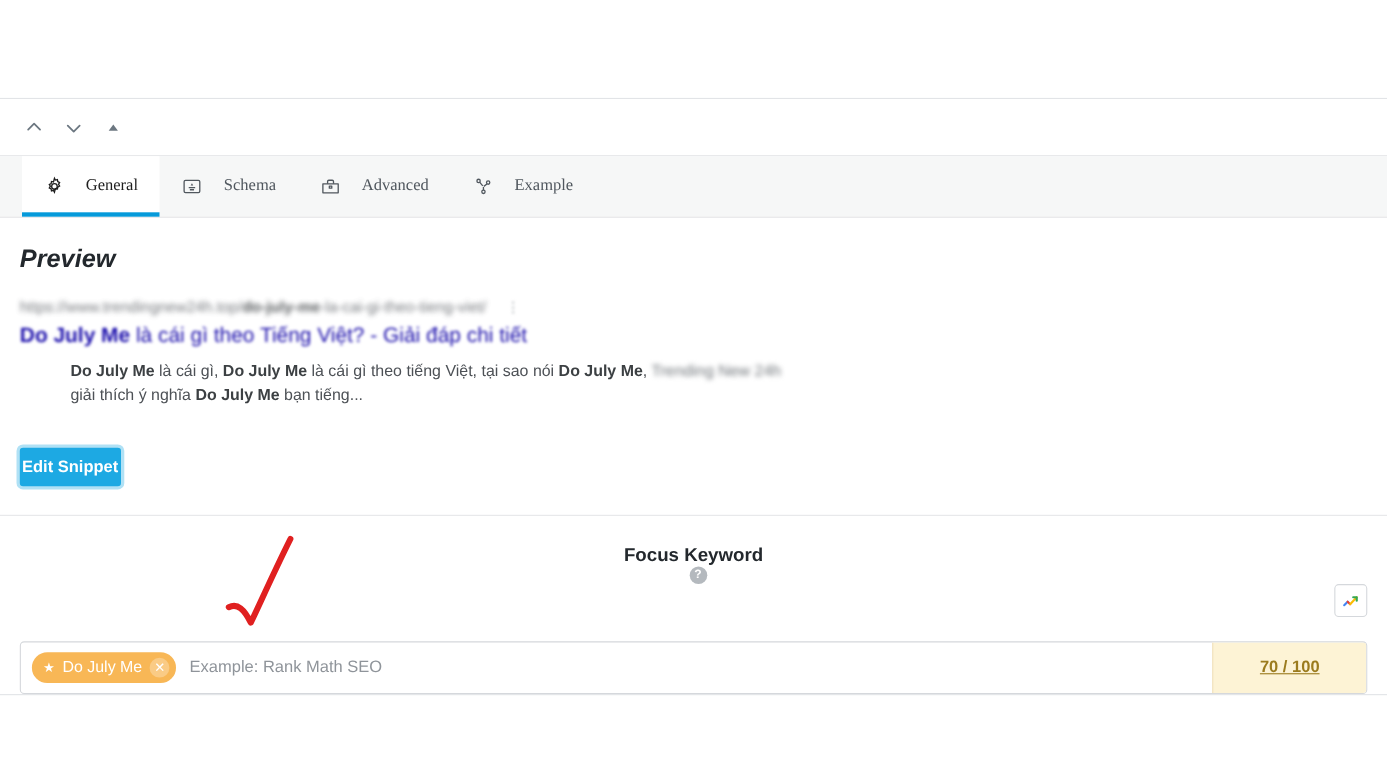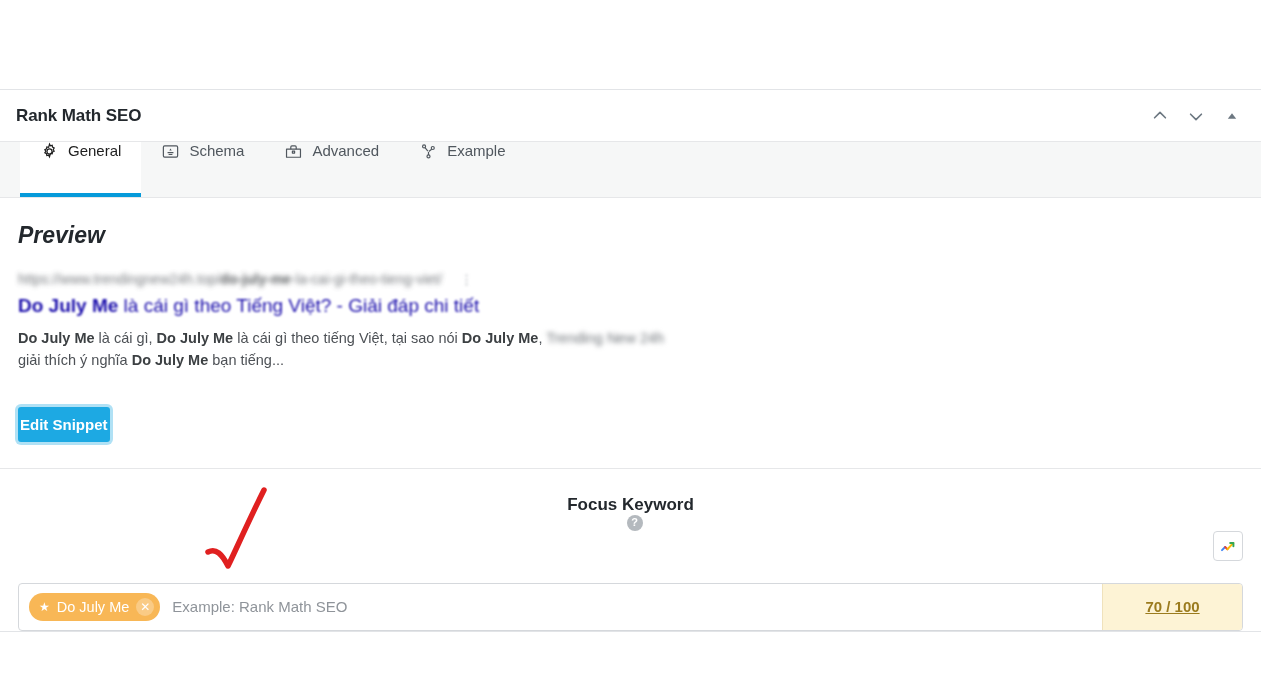--- a/index.html
+++ b/index.html
@@ -65,30 +65,30 @@
     height: 56px;
     background: #f6f7f7;
     display: flex;
     align-items: stretch;
     padding-left: 20px;
     border-bottom: 1px solid #e6e7e9;
     position: relative;
   }
   .tab {
     display: flex;
-    align-items: flex-start;
-    gap: 9px;
+    align-items: center;
+    gap: 19px;
     padding: 0 20px;
     font-size: 15px;
     color: #50575e;
     cursor: pointer;
     position: relative;
     background: transparent;
     border: none;
-    font-family: Liberation Sans, sans-serif;
+    font-family: Liberation Serif, serif;
   }
   .tab .tab-ico { display: flex; align-items: center; color: #50575e; }
   .tab.active {
     background: #ffffff;
     color: #1e1e1e;
   }
   .tab.active .tab-ico { color: #1e1e1e; }
   .tab.active::after {
     content: "";
     position: absolute;
@@ -139,20 +139,21 @@
     margin-bottom: 8px;
     white-space: nowrap;
   }
   .snip-title b { font-weight: 700; }
   .snip-desc {
     font-size: 14.5px;
     color: #4d5156;
     line-height: 1.52;
     max-width: 760px;
     filter: blur(0.45px);
+    margin-left: 46px;
   }
   .snip-desc b { color: #3c4043; font-weight: 700; }
   .snip-desc .site { filter: blur(2.4px); color: #70757a; }
 
   .btn-edit-snippet {
     display: inline-block;
     margin: 22px 0 26px 0;
     padding: 9px 2px;
     background: #1da9e3;
     color: #ffffff;
@@ -287,21 +288,20 @@
   }
 </style>
 </head>
 <body>
 
 <div class="top-blank"></div>
 
 <div class="metabox">
 
   <div class="mb-header">
-    <div class="mb-title">Rank Math SEO</div>
     <div class="mb-actions">
       <button class="icon-btn" title="Move up">
         <svg width="18" height="18" viewBox="0 0 20 20" fill="none" stroke="currentColor" stroke-width="1.8" stroke-linecap="round" stroke-linejoin="round">
             <polyline points="4,12 10,6 16,12"></polyline>
           </svg>
       </button>
       <button class="icon-btn" title="Move down">
         <svg width="18" height="18" viewBox="0 0 20 20" fill="none" stroke="currentColor" stroke-width="1.8" stroke-linecap="round" stroke-linejoin="round">
             <polyline points="4,8 10,14 16,8"></polyline>
           </svg>

